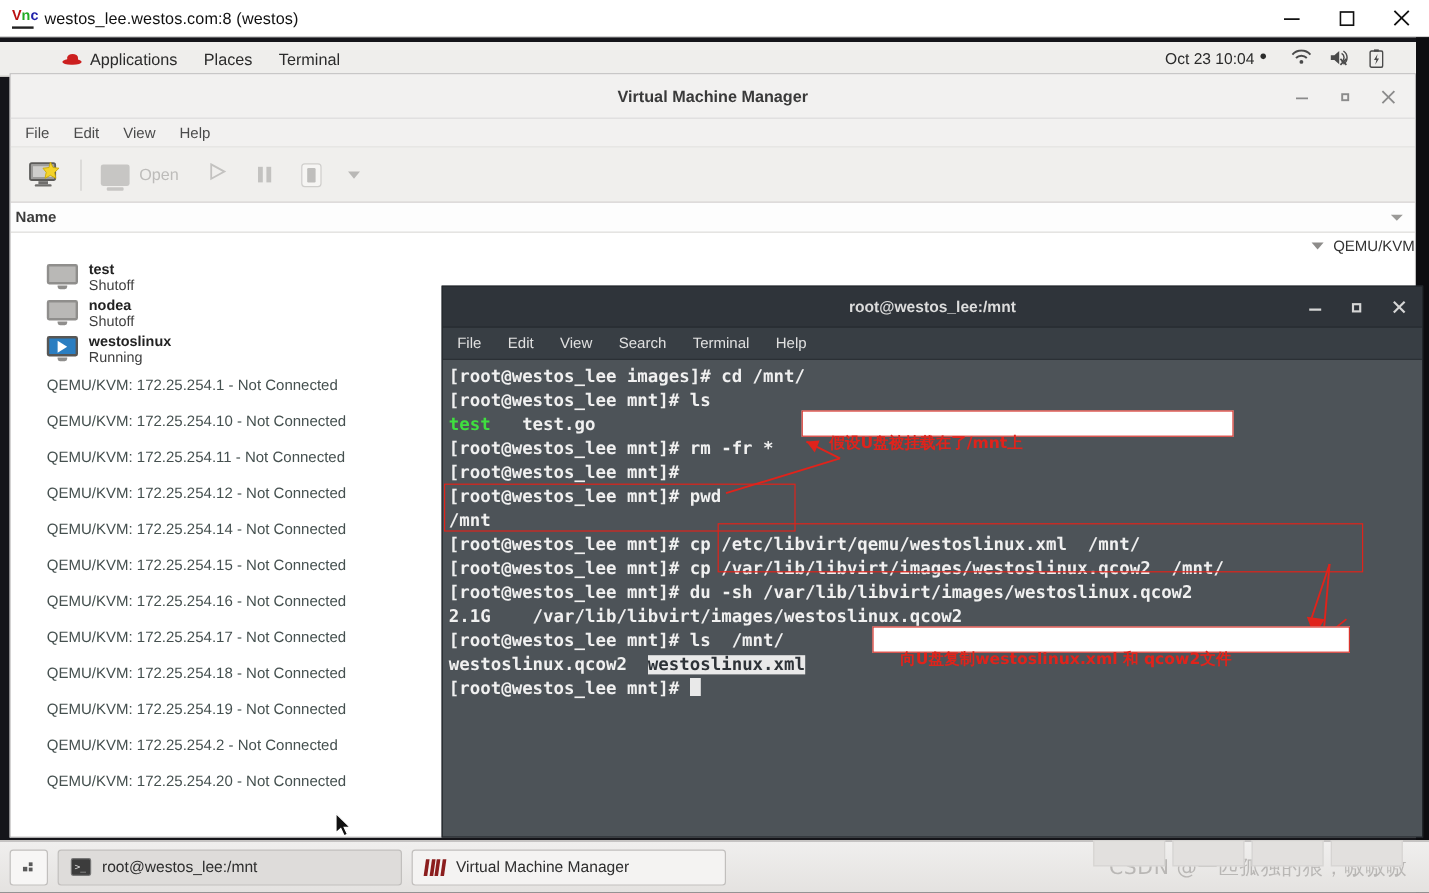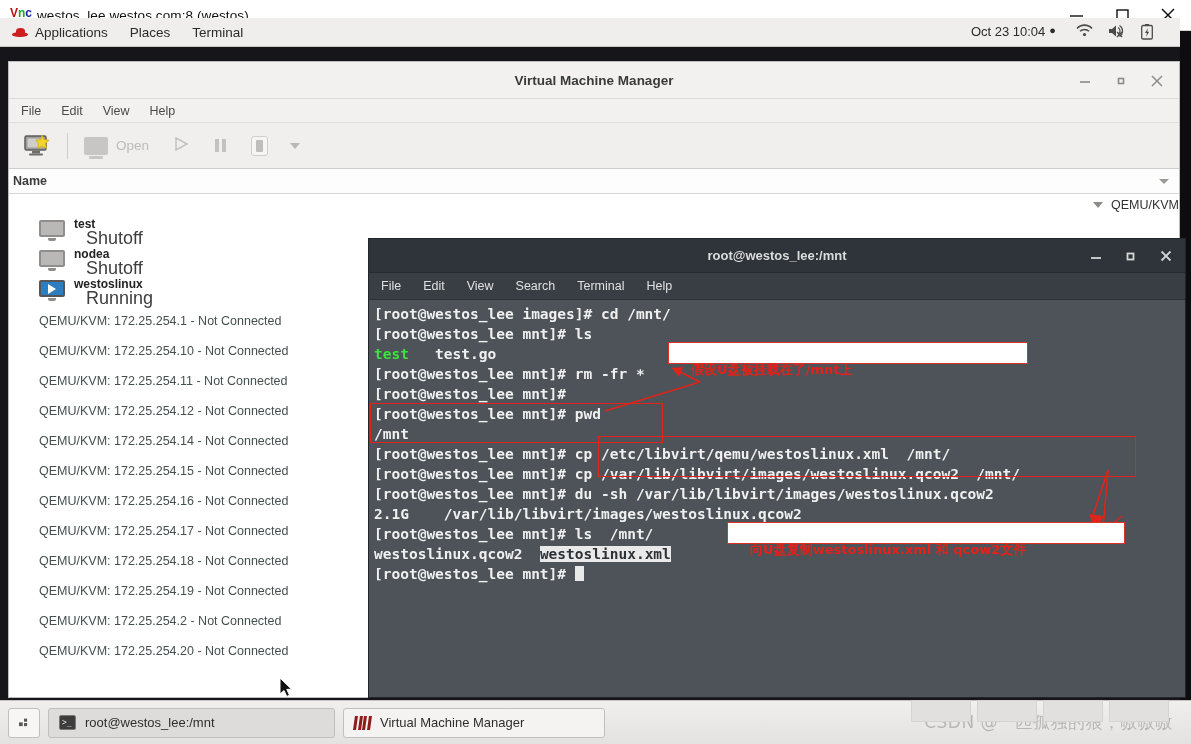--- a/index.html
+++ b/index.html
@@ -27,25 +27,25 @@
   .vnc-title { font-size: 13.5px; color: #111; letter-spacing: .1px; }
   .vnc-wbtns { margin-left: auto; display: flex; align-items: center; }
   .vnc-wbtn {
     width: 46px; height: 31px; display: flex; align-items: center; justify-content: center;
     font-size: 15px; color: #111;
   }
   .vnc-wbtn svg { display: block; }
 
   
   .gnome-panel {
-    position: absolute; left: 0; top: 18px; width: 1180px; height: 29px;
+    position: absolute; left: 0; top: 35px; width: 1180px; height: 29px;
     background: #efeeec;
     border-bottom: 1px solid #c9c7c4;
     display: flex; align-items: center;
-    font-size: 13.5px; color: #2b2b2b;
+    font-size: 13.5px; color: #2b2b2b; padding-left: 40px;
   }
   .gp-hat {
     width: 16px; height: 12px; margin-left: 12px; margin-right: 7px; position: relative;
   }
   .gp-hat::before {
     content: ""; position: absolute; left: 0; bottom: 1px; width: 16px; height: 5px;
     background: #cc1f1f; border-radius: 50% 50% 45% 45%;
   }
   .gp-hat::after {
     content: ""; position: absolute; left: 4px; bottom: 4px; width: 9px; height: 6px;
@@ -114,21 +114,21 @@
                    border-top:6px solid #8d8c8a; margin-right: 8px; }
   .vl-vm { display: flex; align-items: center; height: 30px; padding-left: 30px; }
   .vm-ico { width: 26px; height: 22px; margin-right: 9px; position: relative; }
   .vm-screen { width: 26px; height: 17px; border: 2px solid #8f8e8c; border-radius: 2px; background: #b9b8b6; }
   .vm-screen.on { background: #2b7ec1; border-color: #575654; }
   .vm-stand { position:absolute; left: 9px; top: 18px; width: 8px; height: 3px; background:#8f8e8c; border-radius: 0 0 2px 2px;}
   .vm-play { position:absolute; left:9px; top:4px; width:0;height:0;
              border-top:5px solid transparent;border-bottom:5px solid transparent;border-left:8px solid #fff;}
   .vm-txt { display: flex; flex-direction: column; justify-content: center; }
   .vm-name { font-size: 12px; font-weight: bold; color: #222; line-height: 14px; }
-  .vm-state { font-size: 18px; color: #3e3e3e; line-height: 15px; margin-left: 12px; }
+  .vm-state { font-size: 12px; color: #3e3e3e; line-height: 15px; }
   .vl-conn { height: 30px; display: flex; align-items: center; padding-left: 30px; font-size: 12.5px; color: #45504f; }
 
   
   .term {
     position: absolute; left: 368px; top: 238px; width: 818px; height: 460px;
     background: #31363b; border: 1px solid #22262a;
     display: flex; flex-direction: column;
   }
   .term-title {
     height: 34px; background: #2f343a; display: flex; align-items: center; justify-content: center;

